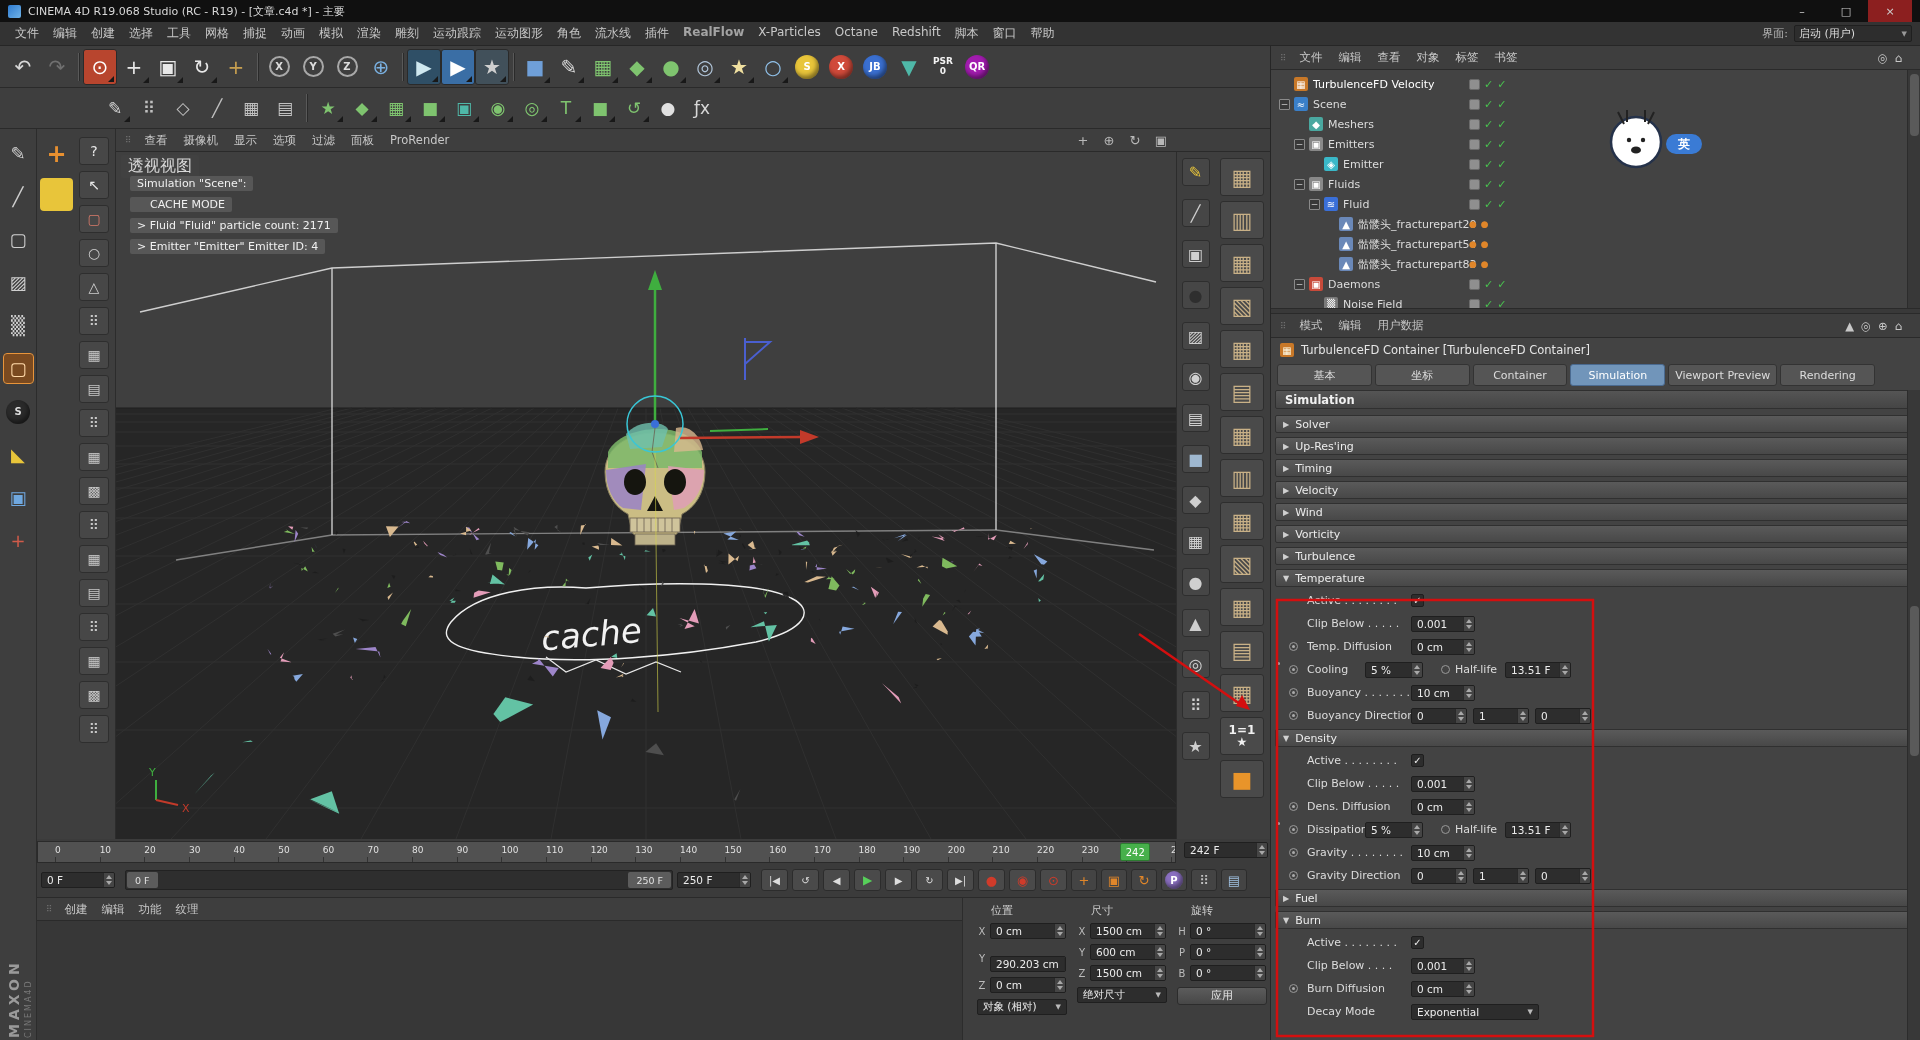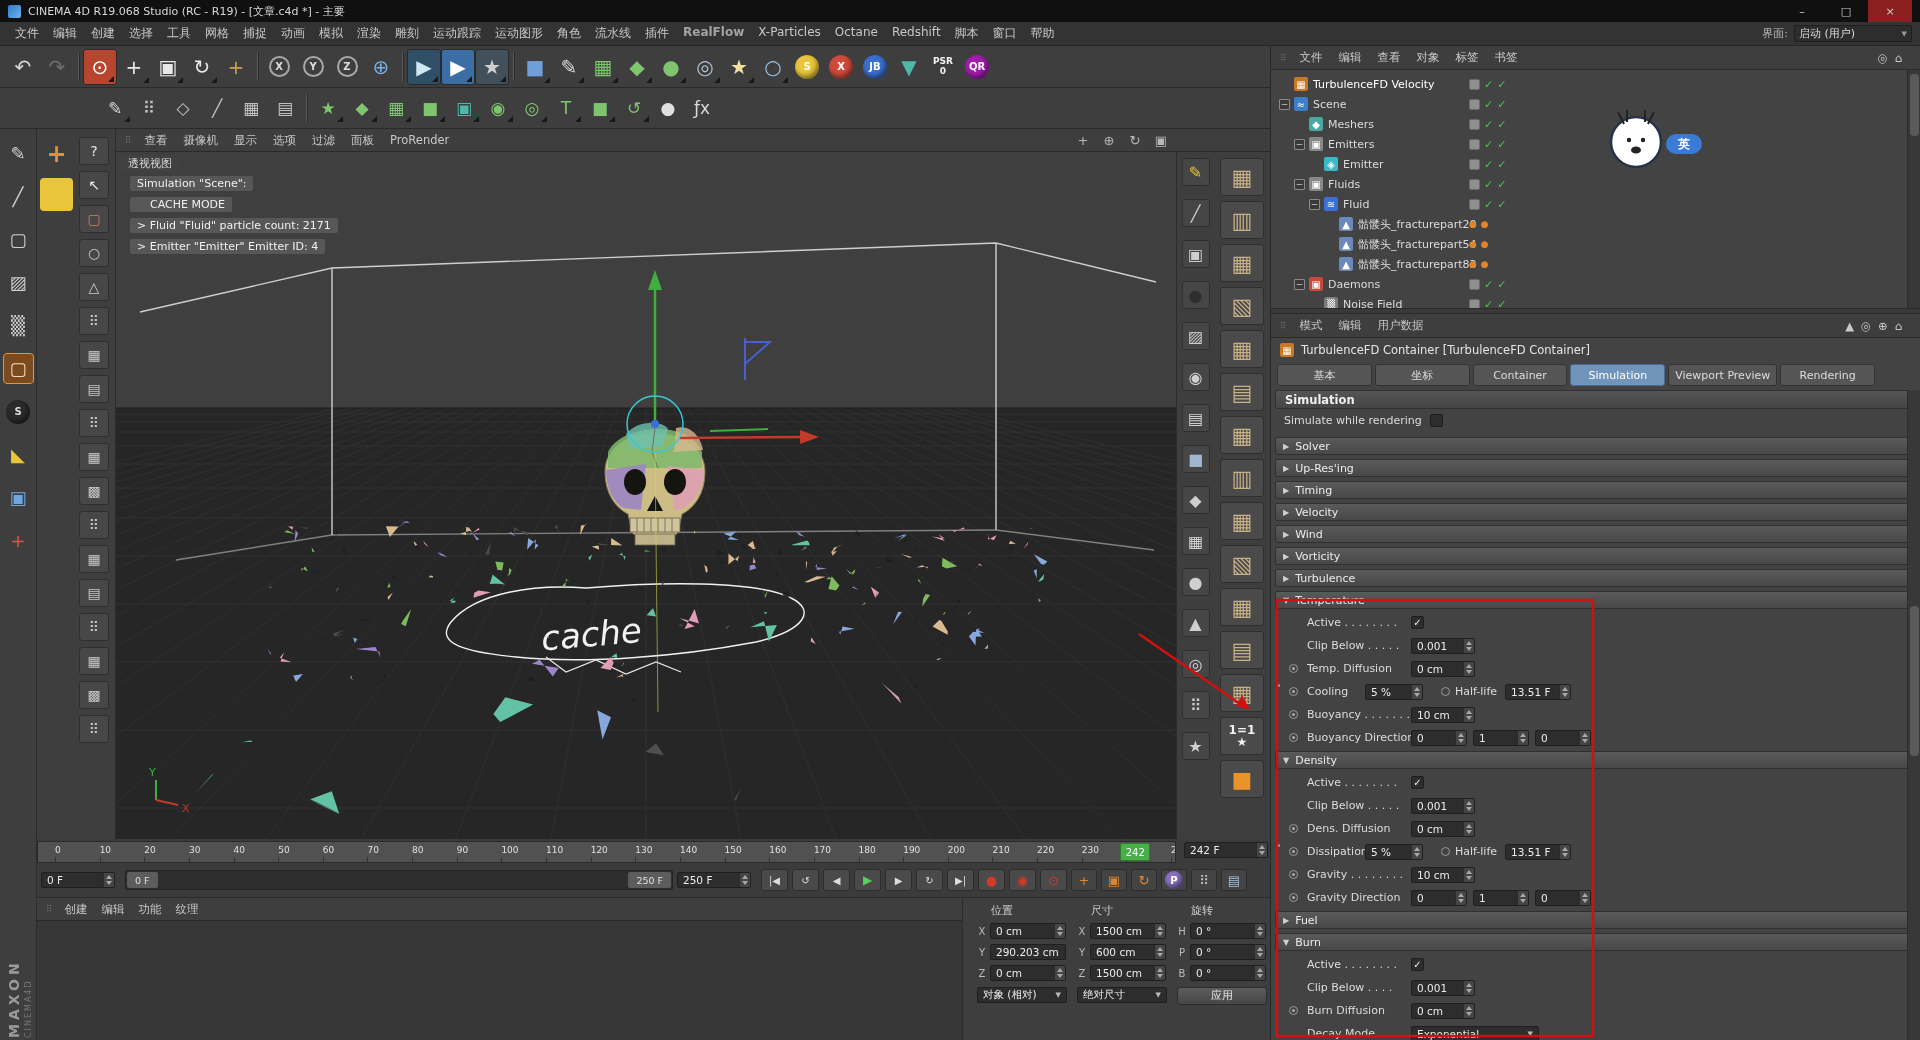--- a/index.html
+++ b/index.html
@@ -40,21 +40,21 @@
   .bigic{width:33px;height:33px;border-radius:4px;display:flex;align-items:center;justify-content:center;font-size:24px;font-weight:bold;}
   #rightcol{position:absolute;left:42px;top:8px;display:flex;flex-direction:column;gap:6px;}
   .smic{width:30px;height:28px;background:#474747;border:1px solid #2e2e2e;border-radius:3px;display:flex;align-items:center;justify-content:center;font-size:14px;color:#c8c8c8;}
   
   #centerarea{position:absolute;left:116px;top:129px;width:1154px;height:710px;background:#3a3a3a;}
   #vpmenubar{position:absolute;left:0;top:0;width:1154px;height:23px;background:#3e3e3e;border-bottom:1px solid #2a2a2a;display:flex;align-items:center;font-size:11.5px;color:#c8c8c8;padding-left:4px;}
   #vpmenubar .mi{padding:2px 8px;}
   #vpicons{margin-left:auto;margin-right:100px;display:flex;gap:8px;}
   .vpic{width:18px;height:18px;display:flex;align-items:center;justify-content:center;color:#b8b8b8;font-size:13px;}
   #viewport{position:absolute;left:0;top:23px;width:1060px;height:687px;background:#3f3f3f;overflow:hidden;}
-  .vlabel{position:absolute;left:5px;top:3px;background:rgba(66,66,66,.8);padding:1px 7px;font-size:11px;color:#d8d8d8;border-radius:2px;z-index:5;}
+  .vlabel{position:absolute;left:5px;top:3px;background:rgba(66,66,66,.8);padding:1px 7px;font-size:16px;color:#d8d8d8;border-radius:2px;z-index:5;}
   .ovl{position:absolute;left:14px;background:rgba(92,92,92,.85);color:#f0f0f0;font-size:11px;padding:1px 7px;border-radius:2px;white-space:pre;z-index:5;}
   #vpbar{position:absolute;left:0;bottom:2px;width:100%;height:22px;background:rgba(25,25,25,.45);z-index:5;}
   #fps{position:absolute;left:50%;transform:translateX(-50%);top:3px;font-size:11px;color:#d0d0d0;}
   #gridinfo{position:absolute;right:12px;top:3px;font-size:11px;color:#d0d0d0;}
   #stripA{position:absolute;left:1060px;top:23px;width:38px;height:687px;background:#3e3e3e;border-left:1px solid #2c2c2c;display:flex;flex-direction:column;align-items:center;padding-top:6px;gap:13px;}
   .sa{width:28px;height:28px;display:flex;align-items:center;justify-content:center;font-size:16px;border-radius:3px;background:#464646;border:1px solid #2e2e2e;}
   #stripB{position:absolute;left:1098px;top:23px;width:56px;height:687px;background:#3e3e3e;display:flex;flex-direction:column;align-items:center;padding-top:6px;gap:5px;}
   .sb{width:44px;height:38px;display:flex;align-items:center;justify-content:center;font-size:22px;border-radius:3px;background:#4a4a4a;border:1px solid #2e2e2e;}
   .sb.special{font-size:12px;color:#f0f0f0;font-weight:bold;flex-direction:column;line-height:1;}
   
@@ -948,21 +948,21 @@
           <span class="spin" style="width: 76px;">
             <span class="sv">0 cm</span>
             <span class="stp">
               <i class="up"></i>
               <i class="dn"></i>
             </span>
           </span>
         </div>
         <div class="crow">
           <span class="cax">Y</span>
-          <span class="spin" style="width: 76px;">
+          <span class="spin" style="width: 76px; margin-top: 12px;">
             <span class="sv">290.203 cm</span>
             <span class="stp">
               <i class="up"></i>
               <i class="dn"></i>
             </span>
           </span>
         </div>
         <div class="crow">
           <span class="cax">Z</span>
           <span class="spin" style="width: 76px;">
@@ -1213,26 +1213,20 @@
       <span class="atab">基本</span>
       <span class="atab">坐标</span>
       <span class="atab">Container</span>
       <span class="atab active">Simulation</span>
       <span class="atab">Viewport Preview</span>
       <span class="atab">Rendering</span>
     </div>
   <div id="am-simheader">
     <span>Simulation</span>
   </div>
-  <div id="am-simrow">
-    <span>Simulate while rendering</span>
-    <span class="chk">
-        <span class="cg"></span>
-      </span>
-  </div>
   <div id="am-rows">
       <div class="secbar">
         <span class="arr">▶</span>
         <span class="sl">Solver</span>
       </div>
       <div class="secbar">
         <span class="arr">▶</span>
         <span class="sl">Up-Res'ing</span>
       </div>
       <div class="secbar">

